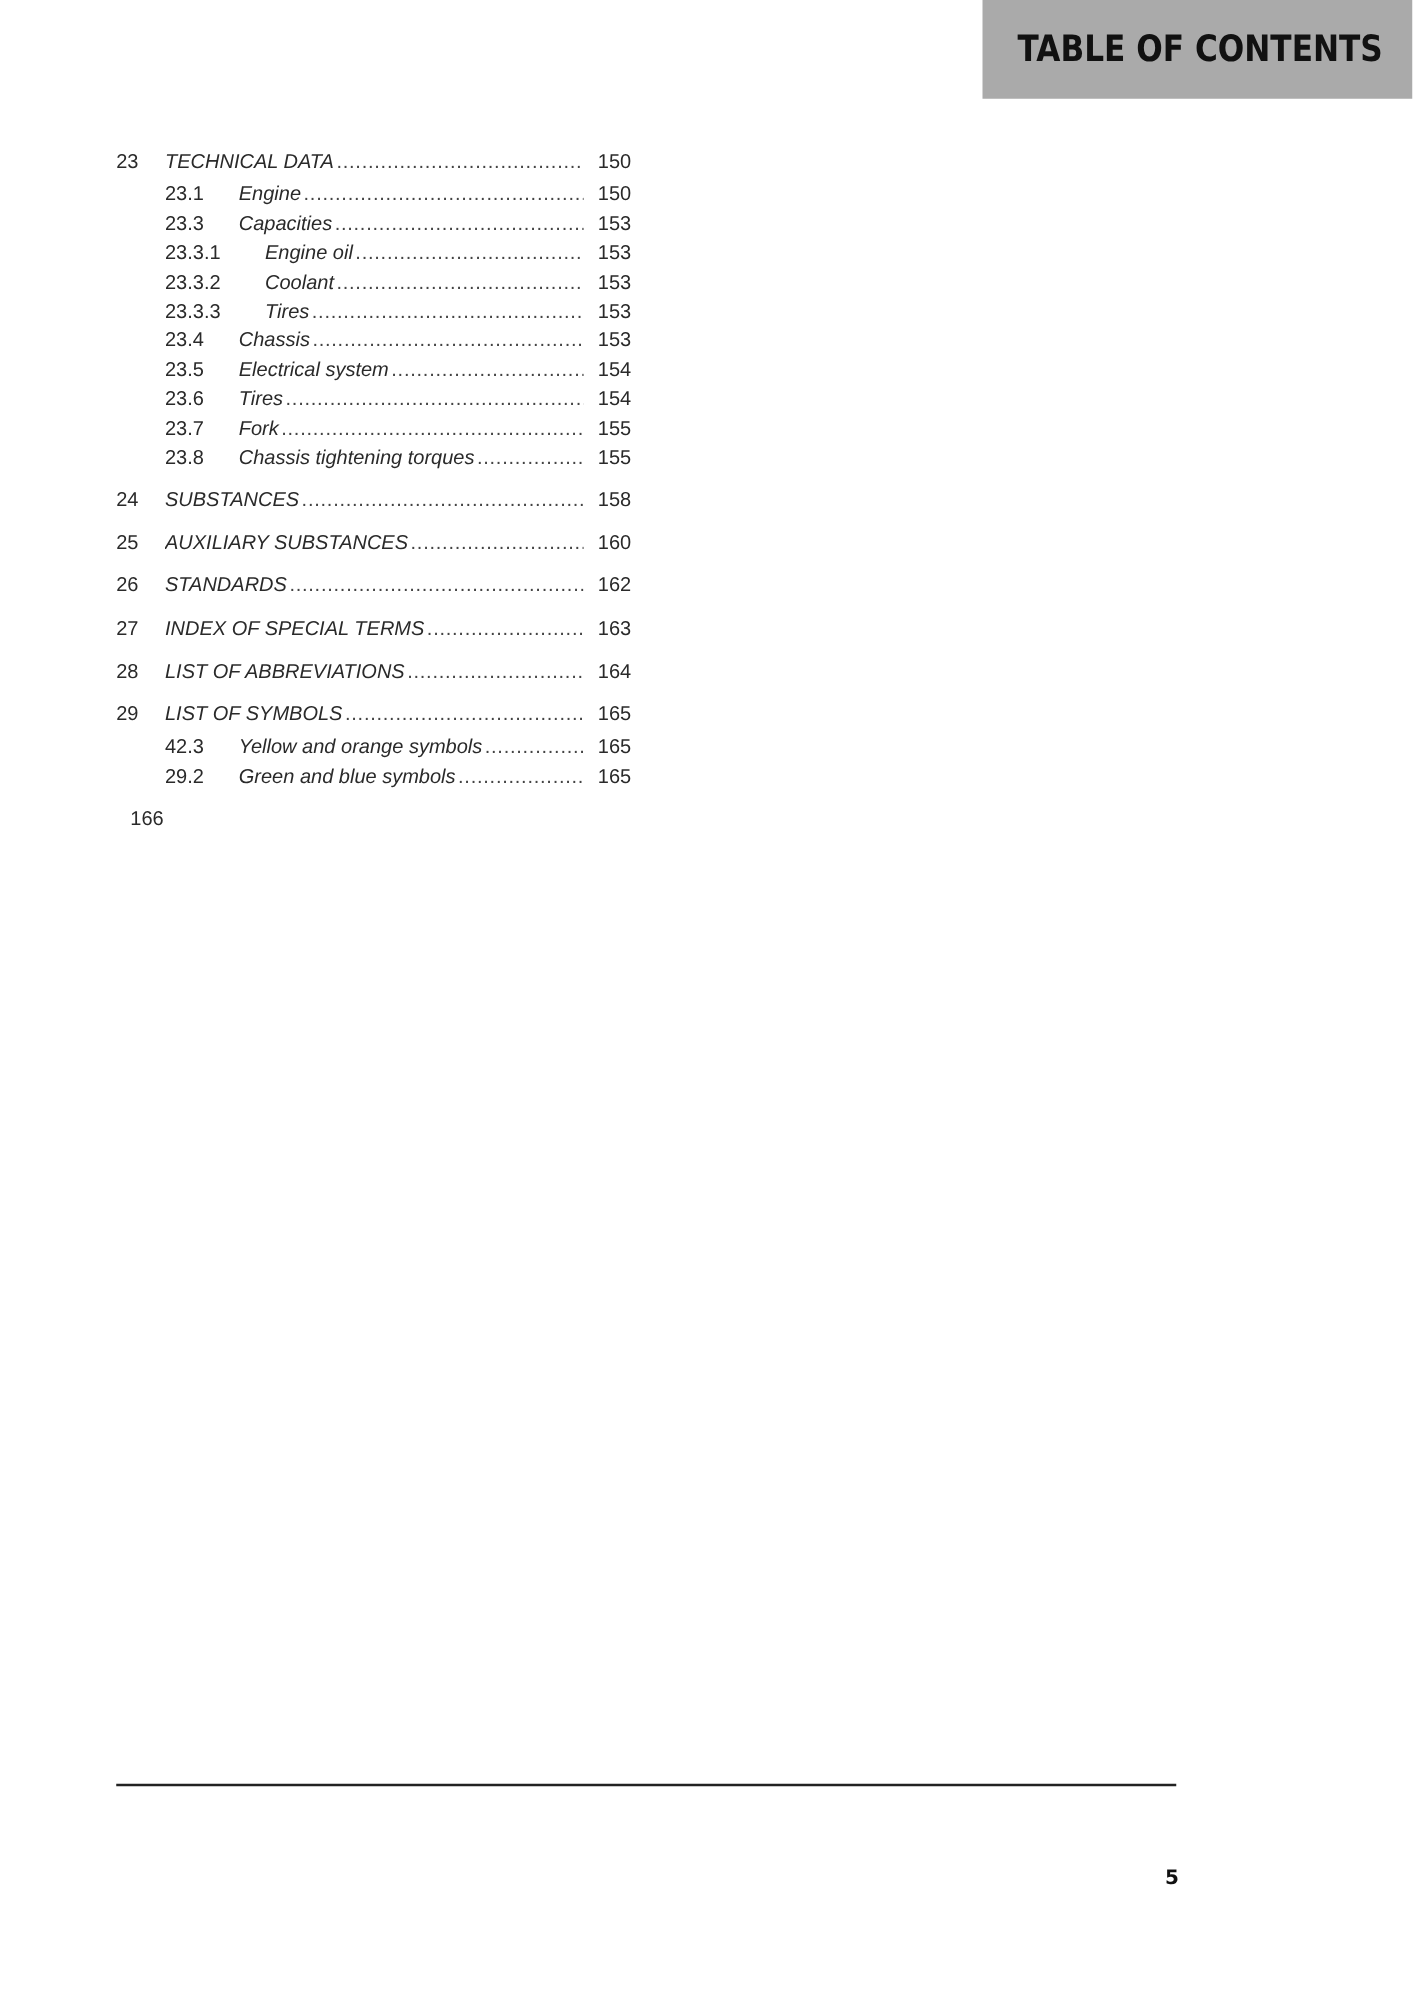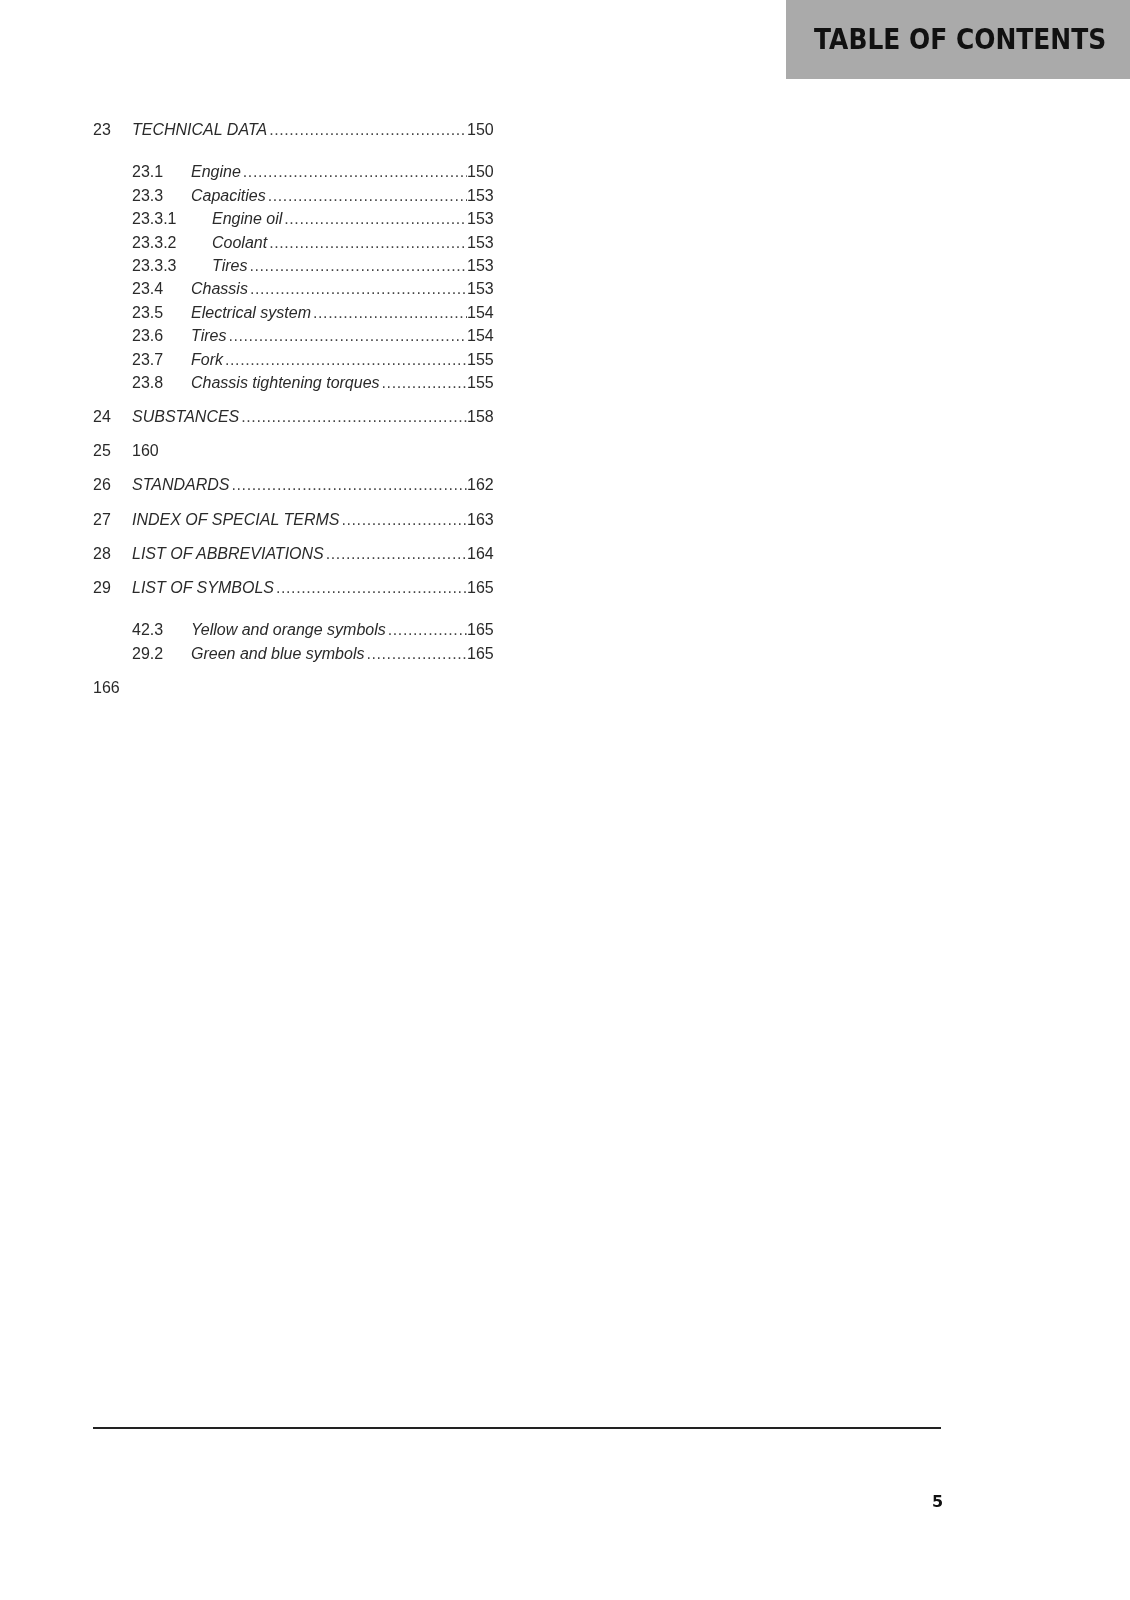--- a/index.html
+++ b/index.html
@@ -21,36 +21,36 @@
   }
   .toc {
     position: absolute; left: 93px; top: 118px; width: 412px;
   }
   .row {
     position: relative; display: flex; align-items: baseline;
     font-size: 16px; line-height: 23.4px; height: 23.4px; color: #2a2a2a;
   }
   .row.chapter { margin-top: 10.8px; }
   .row.chapter.first { margin-top: 0; }
-  .row.chapter + .row.sub { margin-top: 19px; }
+  .row.chapter + .row.sub { margin-top: 3px; }
   .row.index { margin-top: 10.8px; flex-direction: column; }
   .num { flex: 0 0 auto; white-space: nowrap; }
   .row.chapter .num { width: 39px; }
   .row.sub .num { width: 59px; padding-left: 39px; }
   .row.subsub .num { width: 80px; padding-left: 39px; }
   .title-wrap { flex: 1 1 auto; display: flex; overflow: hidden; white-space: nowrap; }
   .title { flex: 0 0 auto; padding-right: 2px; font-style: italic; }
   .leader {
     flex: 1 1 auto; overflow: hidden; white-space: nowrap; color: #444;
     letter-spacing: 0.6px;
   }
   .leader::after {
     content: "................................................................................................................................................";
   }
-  .page { flex: 0 0 auto; width: 38px; }
+  .page { flex: 0 0 auto; width: 38px; text-align: right; }
   .footer-rule {
     position: absolute; left: 93px; top: 1427px; width: 848px; height: 2px;
     background: #222;
   }
   .page-number {
     position: absolute; left: 932px; top: 1492px;
     font-family: "DejaVu Sans", sans-serif; font-weight: bold; font-size: 16px; color: #111;
   }
 </style>
 </head>
@@ -151,20 +151,24 @@
     <div class="row chapter">
       <span class="num">24</span>
       <span class="title-wrap">
         <span class="title">SUBSTANCES</span>
         <span class="leader"></span>
       </span>
       <span class="page">158</span>
     </div>
     <div class="row chapter">
       <span class="num">25</span>
+      <span class="title-wrap">
+        <span class="title">AUXILIARY SUBSTANCES</span>
+        <span class="leader"></span>
+      </span>
       <span class="page">160</span>
     </div>
     <div class="row chapter">
       <span class="num">26</span>
       <span class="title-wrap">
         <span class="title">STANDARDS</span>
         <span class="leader"></span>
       </span>
       <span class="page">162</span>
     </div>

